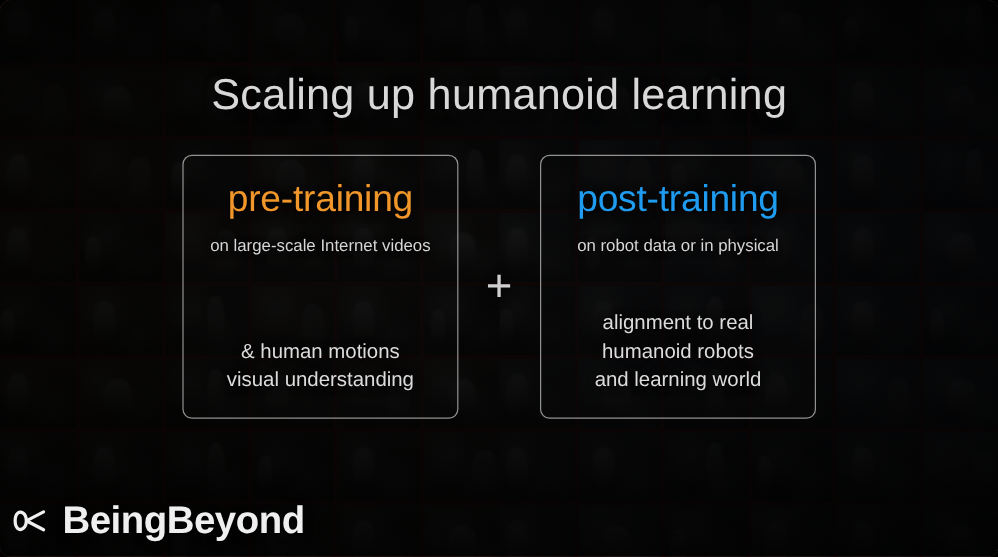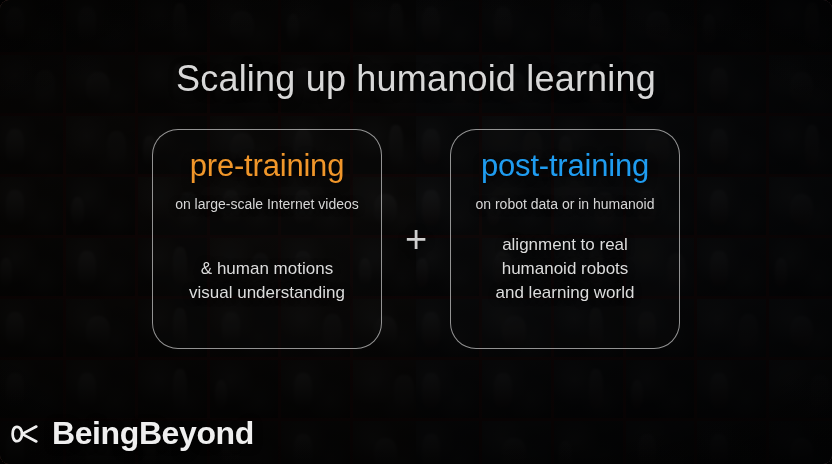--- a/index.html
+++ b/index.html
@@ -140,23 +140,23 @@
     display: flex;
     align-items: stretch;
     justify-content: center;
     gap: 0;
   }
 
   .card {
     box-sizing: border-box;
     width: 230px;
     border: 1.4px solid rgba(232,232,232,.62);
-    border-radius: 26px;
+    border-radius: 8px;
     background: rgba(18,17,16,.18);
-    padding: 18px 12px 31px;
+    padding: 18px 12px 19px;
     display: flex;
     flex-direction: column;
     align-items: center;
   }
 
   .card-heading {
     font-size: 31px;
     font-weight: 400;
     letter-spacing: -.2px;
     line-height: 1.15;
@@ -168,21 +168,20 @@
   .card-sub {
     margin-top: 12px;
     font-size: 14px;
     color: #d6d6d6;
     text-align: center;
     text-shadow: 0 1px 6px rgba(0,0,0,.85);
   }
 
   .card-body {
     margin-top: auto;
-    margin-bottom: 12px;
     font-size: 17px;
     line-height: 1.42;
     color: #dcdcdc;
     text-align: center;
     text-shadow: 0 1px 7px rgba(0,0,0,.85);
   }
   .card-body .line { display: block; }
 
   .plus {
     width: 68px;
@@ -346,21 +345,21 @@
         <div class="card-body">
           <span class="line">&amp; human motions</span>
           <span class="line">visual understanding</span>
         </div>
       </div>
 
       <div class="plus">+</div>
 
       <div class="card">
         <div class="card-heading post">post-training</div>
-        <div class="card-sub">on robot data or in humanoid</div>
+        <div class="card-sub">on robot data or in physical</div>
         <div class="card-body">
           <span class="line">alignment to real</span>
           <span class="line">humanoid robots</span>
           <span class="line">and learning world</span>
         </div>
       </div>
 
     </div>
 
     <div class="brand">

